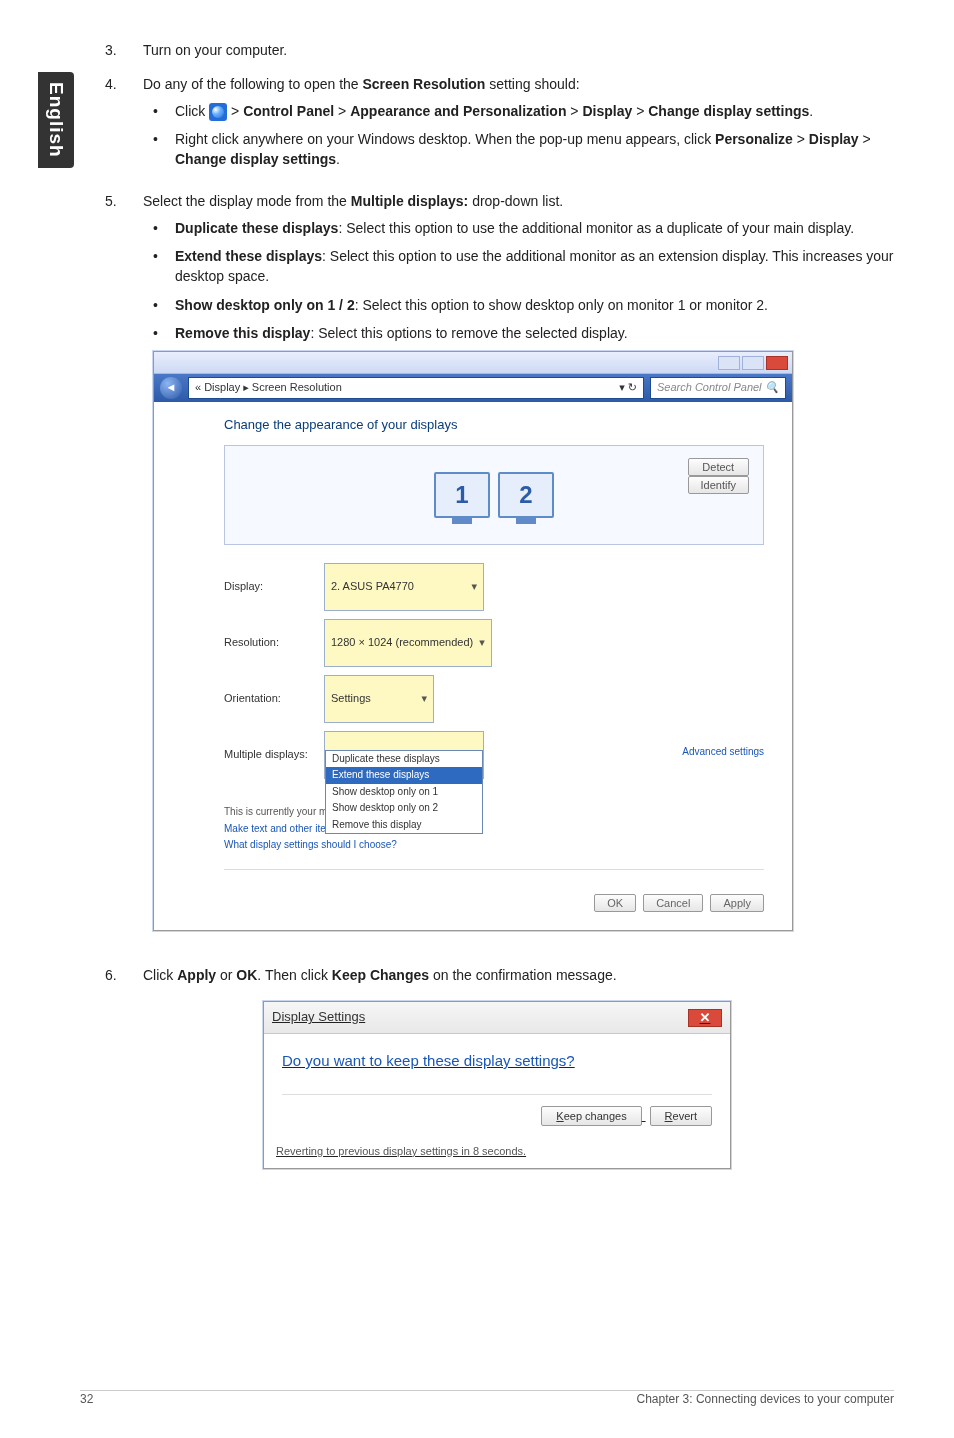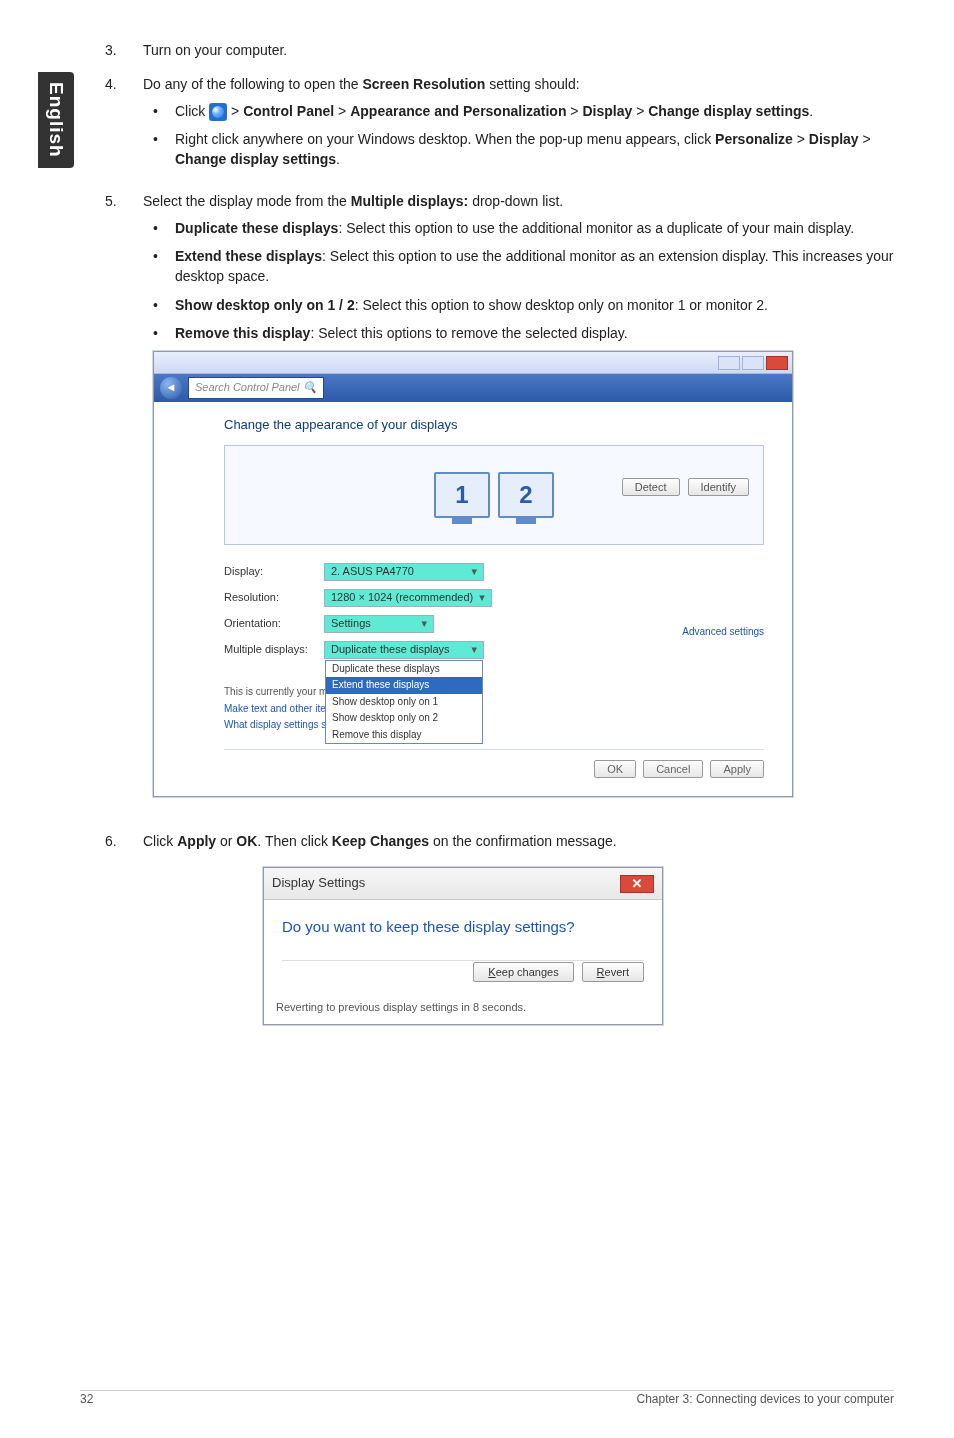--- a/index.html
+++ b/index.html
@@ -111,60 +111,60 @@
     width: 56px; height: 46px; border: 2px solid #5f8cc8; border-radius: 2px;
     background: #e6eefb;
     display: flex; align-items: center; justify-content: center;
     color: #2c5ca8; font-weight: bold; font-size: 24px;
     margin: 0 4px; position: relative;
   }
   .monitor::after {
     content: ""; position: absolute; bottom: -8px; left: 50%;
     width: 20px; height: 6px; background: #5f8cc8; transform: translateX(-50%);
   }
-  .side-btns { position: absolute; right: 14px; top: 12px; display: flex; flex-direction: row; gap: 8px; margin-top: 20px; }
+  .side-btns { position: absolute; right: 14px; top: 12px; display: flex; flex-direction: column; gap: 0; }
   .win-btn {
     font-size: 11px; padding: 2px 12px; background: linear-gradient(#fdfdfd,#e6e6e6);
     border: 1px solid #999; border-radius: 2px; color: #555;
   }
   .form-row { display: flex; align-items: center; margin-bottom: 8px; font-size: 11px; }
   .form-row .lbl { width: 100px; color: #333; }
   .form-row .dd {
-    background: #5eead4; border: 1px solid #9caeca; padding: 0 6px;
+    background: #fef9c3; border: 1px solid #9caeca; padding: 15px 6px;
     display: flex; align-items: center; justify-content: space-between;
     min-width: 160px; font-size: 11px;
   }
   .dd .arrow { margin-left: 6px; color: #555; }
   .dd-open { position: relative; }
   .dd-list {
     position: absolute; top: 18px; left: 0; right: 0; background: #fff;
     border: 1px solid #6a87b8; z-index: 5; font-size: 10px;
   }
   .dd-list div { padding: 1px 6px; }
   .dd-list .sel { background: #2f6ac1; color: #fff; }
   .links-row { margin-top: 46px; font-size: 10px; color: #1a56b8; }
   .links-row div { margin-bottom: 2px; }
   .adv-link { text-align: right; color: #1a56b8; font-size: 10px; margin-top: -42px; }
-  .ok-row { text-align: right; margin-top: 16px; border-top: 1px solid #d6dce8; padding-top: 10px; }
+  .ok-row { text-align: right; margin-top: 16px; border-top: 1px solid #d6dce8; padding-top: 24px; }
   .ok-row .win-btn { margin-left: 4px; color: #666; }
 
-  .dlg-window { width: 400px; }
+  .dlg-window { width: 468px; text-decoration: underline; }
   .dlg-titlebar {
     display: flex; justify-content: space-between; align-items: center;
     background: linear-gradient(#f6f6f6,#e8e8e8);
     border-bottom: 1px solid #c9c9c9;
     padding: 6px 8px; font-size: 13px; color: #333;
   }
   .dlg-close {
     width: 34px; height: 18px; background: #d94a3b; border: 1px solid #a83228;
     color: #fff; text-align: center; font-weight: bold; line-height: 16px; font-size: 13px;
   }
   .dlg-body { padding: 16px 18px 14px; }
   .dlg-msg { color: #1a56b8; font-size: 15px; margin-bottom: 22px; }
-  .dlg-btns { text-align: right; border-top: 1px solid #ddd; }
+  .dlg-btns { text-align: right; border-top: 1px solid #ddd; padding-top: 10px; }
   .dlg-btns .win-btn { margin-left: 4px; padding: 3px 14px; color: #333; }
   .dlg-footer { font-size: 11px; color: #555; padding: 4px 12px 8px; }
 
   .page-footer {
     position: absolute;
     bottom: 30px; left: 80px; right: 60px;
     border-top: 1px solid #ccc;
     display: flex; justify-content: space-between;
     font-size: 12px; color: #555;
   }
@@ -232,20 +232,24 @@
         </ul>
 
         <div class="screenshot sr-window">
           <div class="sr-titlebar">
             <div class="tb-btn"></div>
             <div class="tb-btn"></div>
             <div class="tb-btn tb-close"></div>
           </div>
           <div class="sr-nav">
             <div class="back">◄</div>
+            <div class="crumb">
+              <span>« Display ▸ Screen Resolution</span>
+                <span>▾ ↻</span>
+            </div>
             <div class="search">
               <span>Search Control Panel</span>
                 <span>🔍</span>
             </div>
           </div>
           <div class="sr-body">
             <div class="sr-heading">Change the appearance of your displays</div>
             <div class="monitor-area">
               <div class="monitor">1</div>
               <div class="monitor">2</div>

